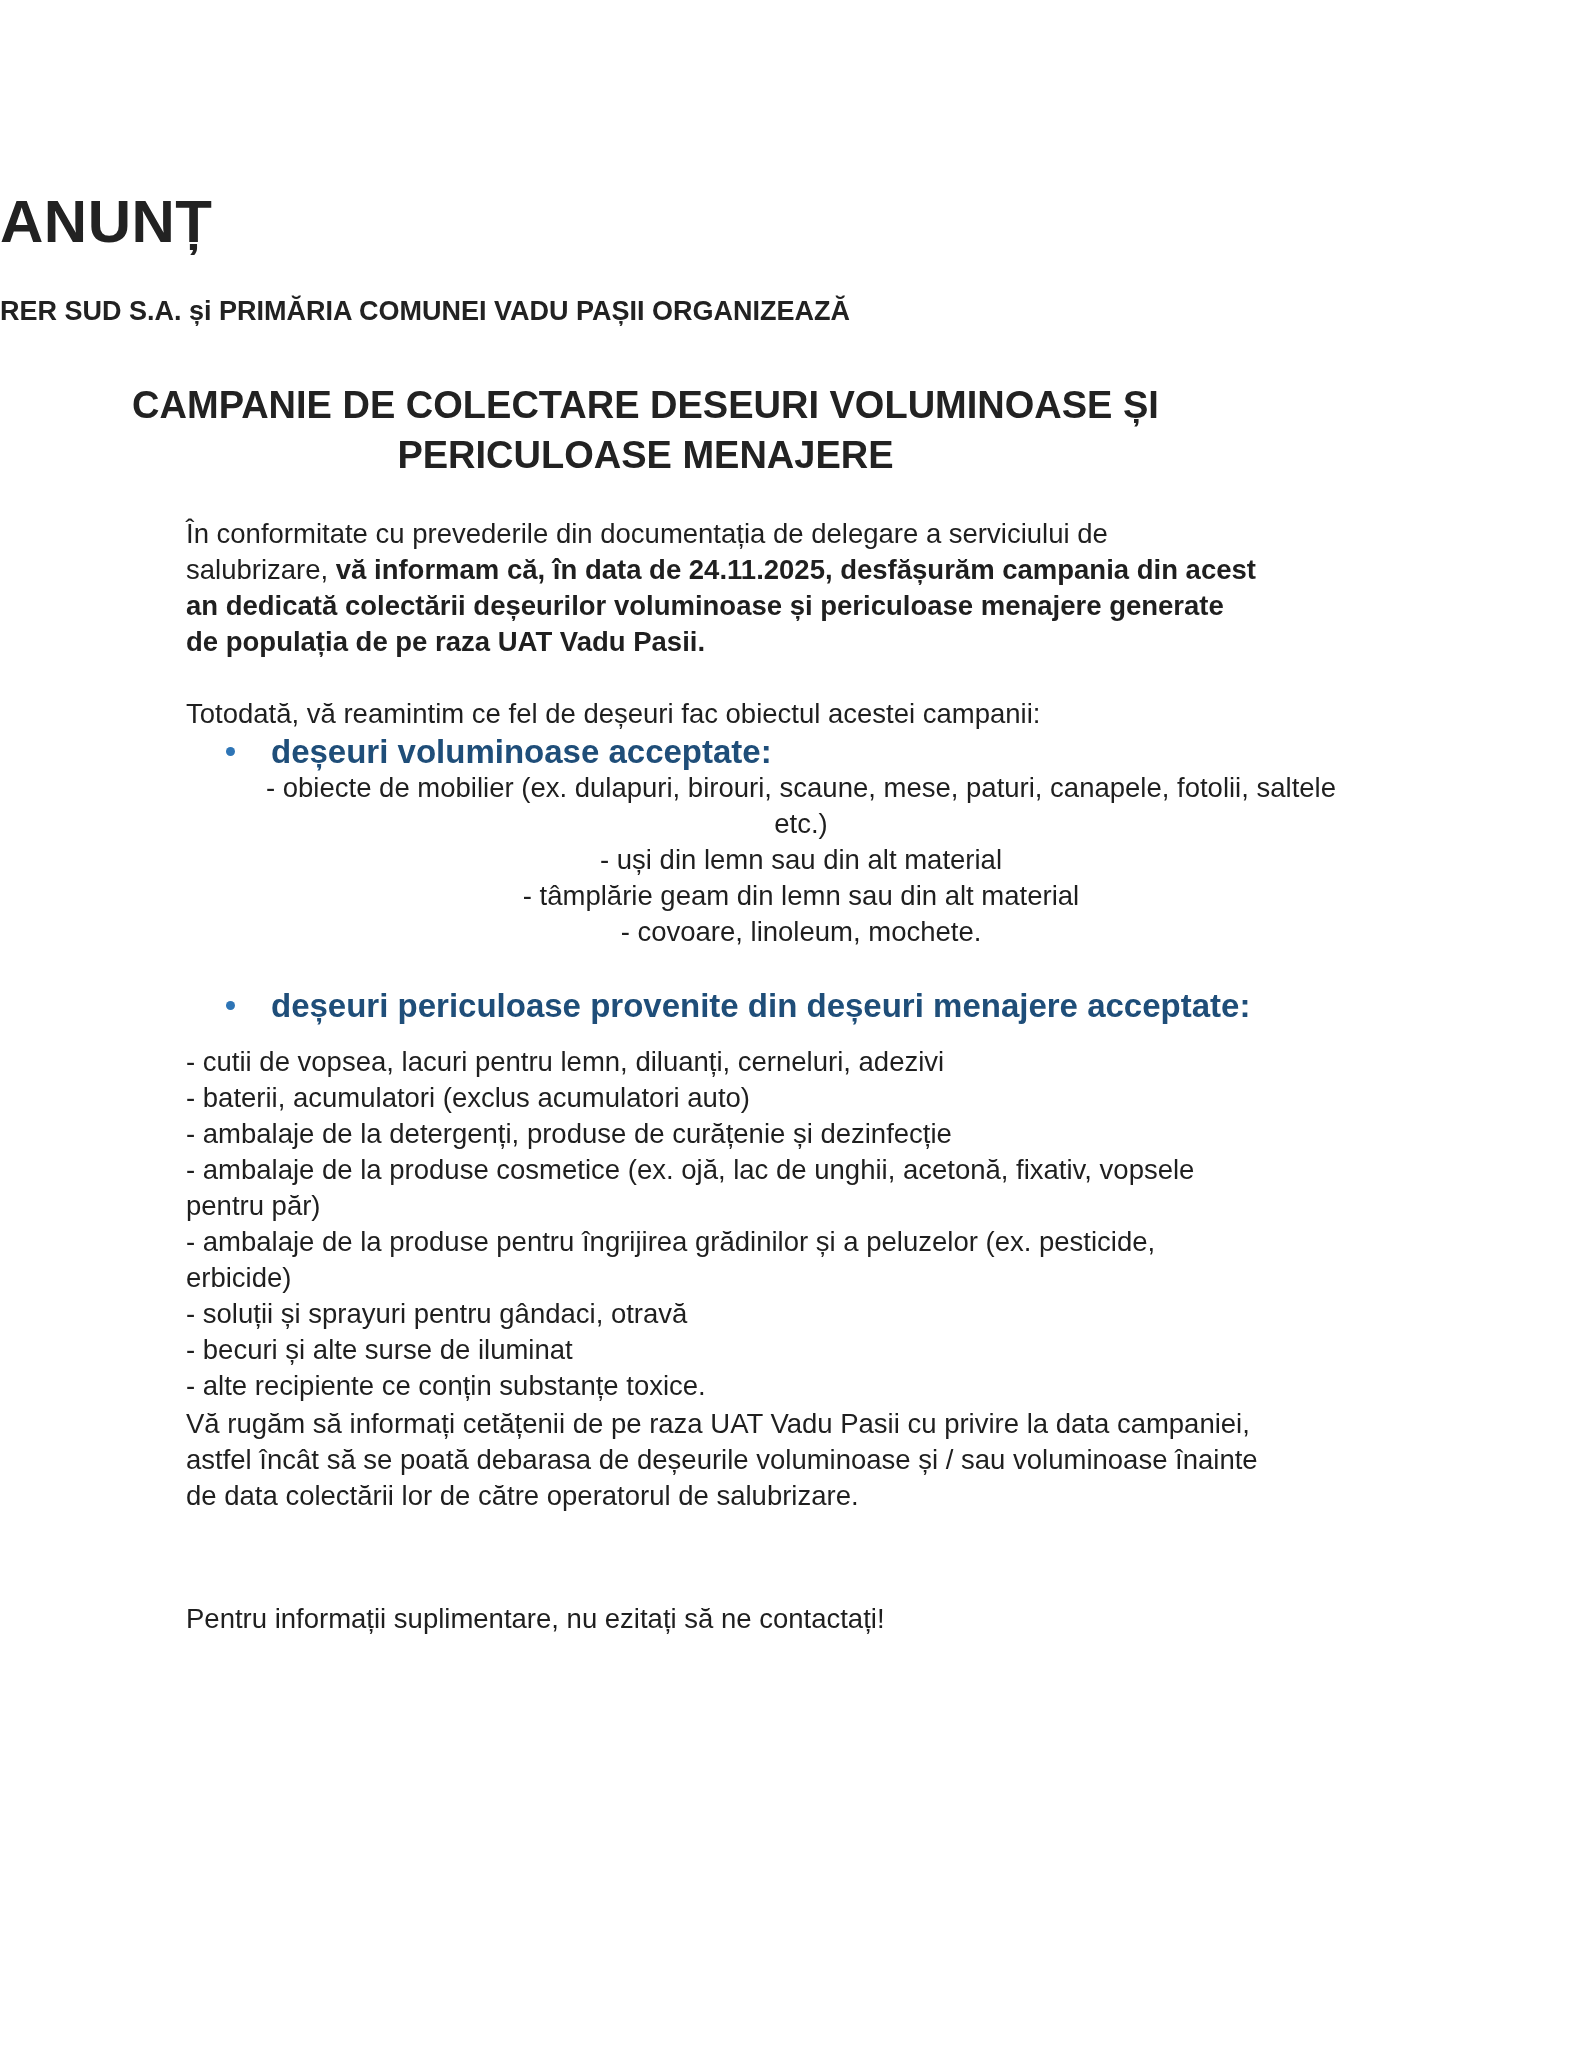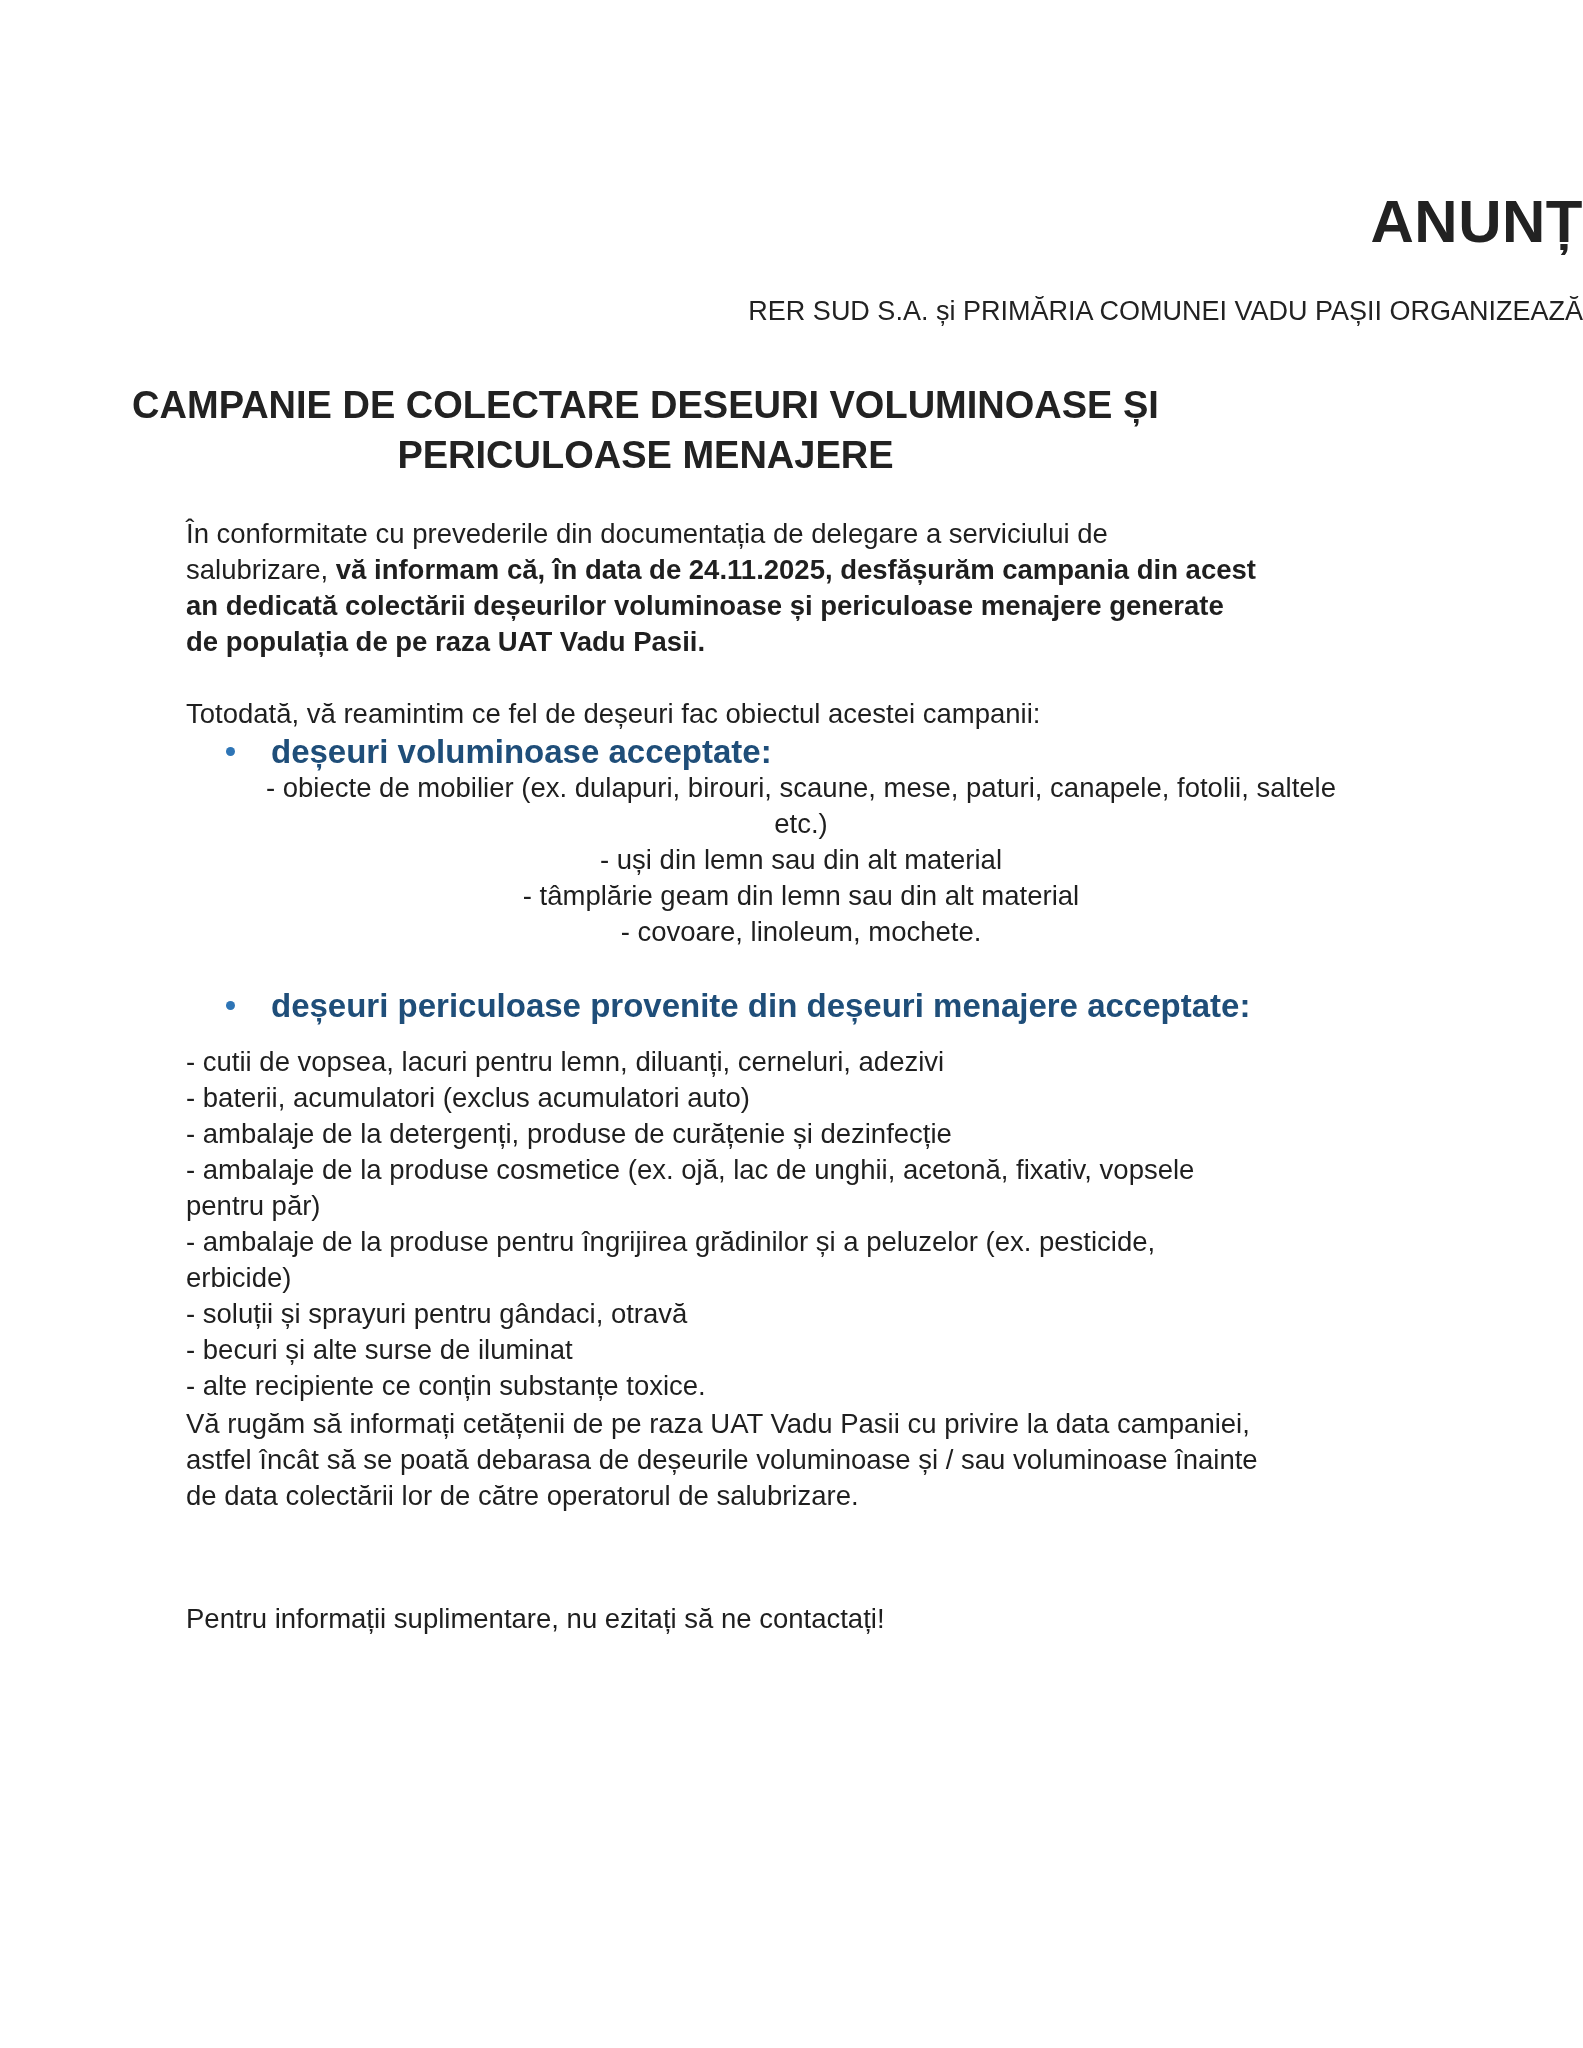--- a/index.html
+++ b/index.html
@@ -18,34 +18,34 @@
     .page {
       position: absolute;
       left: 0; top: 0;
       width: 1583px;
       height: 2048px;
     }
     .title {
       position: absolute;
       left: 0; width: 1583px;
       top: 186px;
-      text-align: right;
+      text-align: left;
       font-size: 60px;
       font-weight: bold;
       letter-spacing: 0.5px;
       line-height: 72px;
       color: #222222;
     }
     .subtitle {
       position: absolute;
       left: 0; width: 1583px;
       top: 294px;
-      text-align: right;
+      text-align: left;
       font-size: 27px;
-      font-weight: normal;
+      font-weight: bold;
       line-height: 34px;
       color: #222222;
     }
     .campaign {
       position: absolute;
       left: 0; width: 1291px;
       top: 380px;
       text-align: center;
       font-size: 38px;
       font-weight: bold;

